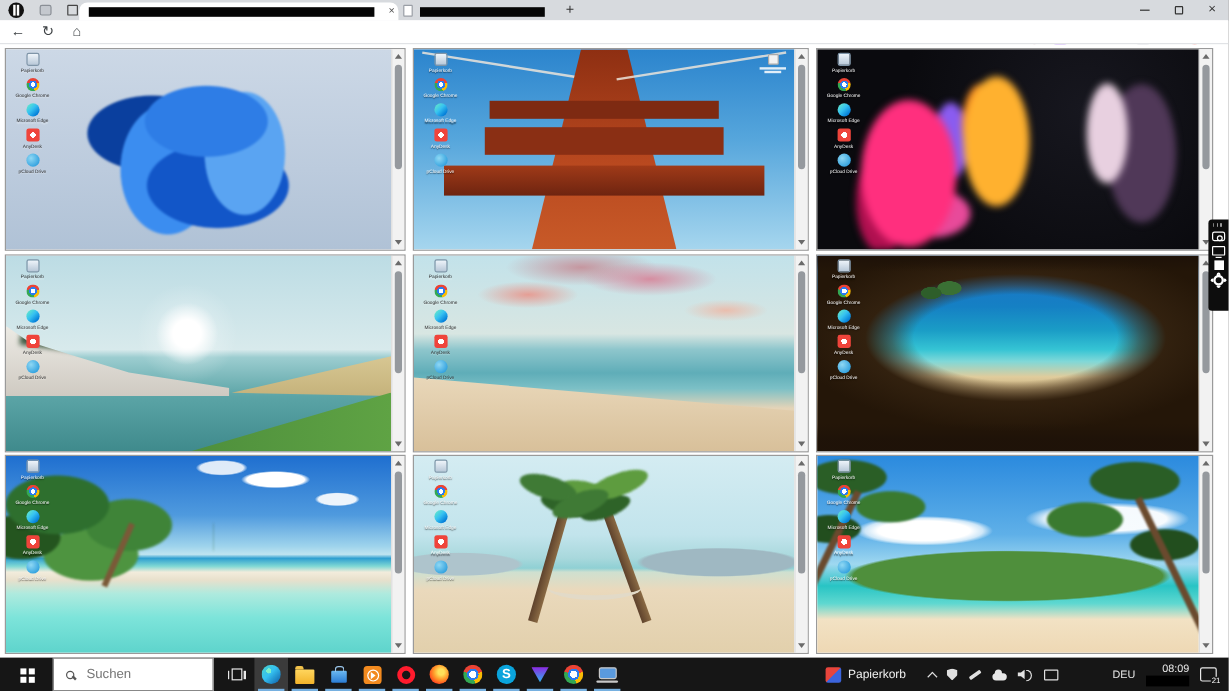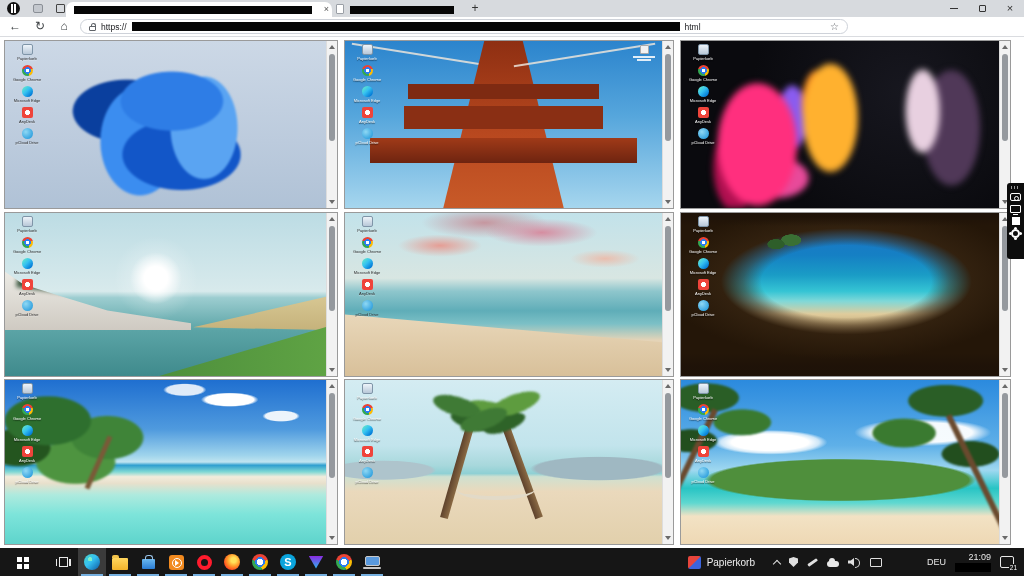--- a/index.html
+++ b/index.html
@@ -272,27 +272,20 @@
       <div class="wc">
           <span class="wc-close">×</span>
         </div>
     </div>
   </div>
 
   <div class="toolbar">
     <div class="nav-ic nav-back">←</div>
     <div class="nav-ic nav-refresh">↻</div>
     <div class="nav-ic nav-home">⌂</div>
-    <div class="addressbar">
-      <div class="lockic"></div>
-      <span class="urltext">https://</span>
-      <div class="url-redact"></div>
-      <span class="urltext">html</span>
-      <span class="ab-star">☆</span>
-    </div>
     <div class="extbar">
       <div class="ext-shield"></div>
       <div class="ext-purple">✕</div>
       <div class="ext-circ">↻</div>
       <div class="ext-div"></div>
       <div class="ext-starfav">☆</div>
       <div class="ext-esplit"></div>
       <div class="ext-dots">…</div>
       <div class="ext-copilot"></div>
     </div>
@@ -606,20 +599,24 @@
     <div class="cap-cam"></div>
     <div class="cap-disp"></div>
     <div class="cap-sq"></div>
     <div class="cap-gear"></div>
   </div>
 
   <div class="taskbar">
     <div class="start">
         <div class="winlogo"></div>
       </div>
+    <div class="searchbox">
+      <div class="mag"></div>
+      <input class="searchinput" placeholder="Suchen" style="">
+    </div>
     <div class="taskview">
         <div class="tv-g"></div>
       </div>
     <div class="tapps" id="tapps">
         <div class="tslot active">
           <div class="t-edge"></div>
           <div class="runline"></div>
         </div>
         <div class="tslot">
           <div class="t-explorer"></div>
@@ -670,21 +667,21 @@
       <span id="tray-icons" style="display:flex;align-items:center;gap:9px;">
           <span class="trayicon y-chevron-up"></span>
           <span class="trayicon y-defender-shield"></span>
           <span class="trayicon y-pen"></span>
           <span class="trayicon y-onedrive-cloud"></span>
           <span class="trayicon y-volume"></span>
           <span class="trayicon y-display-network"></span>
         </span>
       <span class="lang">DEU</span>
       <div class="clockbox">
-        <span class="clock">21:09</span>
+        <span class="clock">08:09</span>
         <div class="dateredact"></div>
       </div>
       <div class="actioncenter">
         <span class="ac-badge">21</span>
       </div>
     </div>
   </div>
 
 </div>
 

